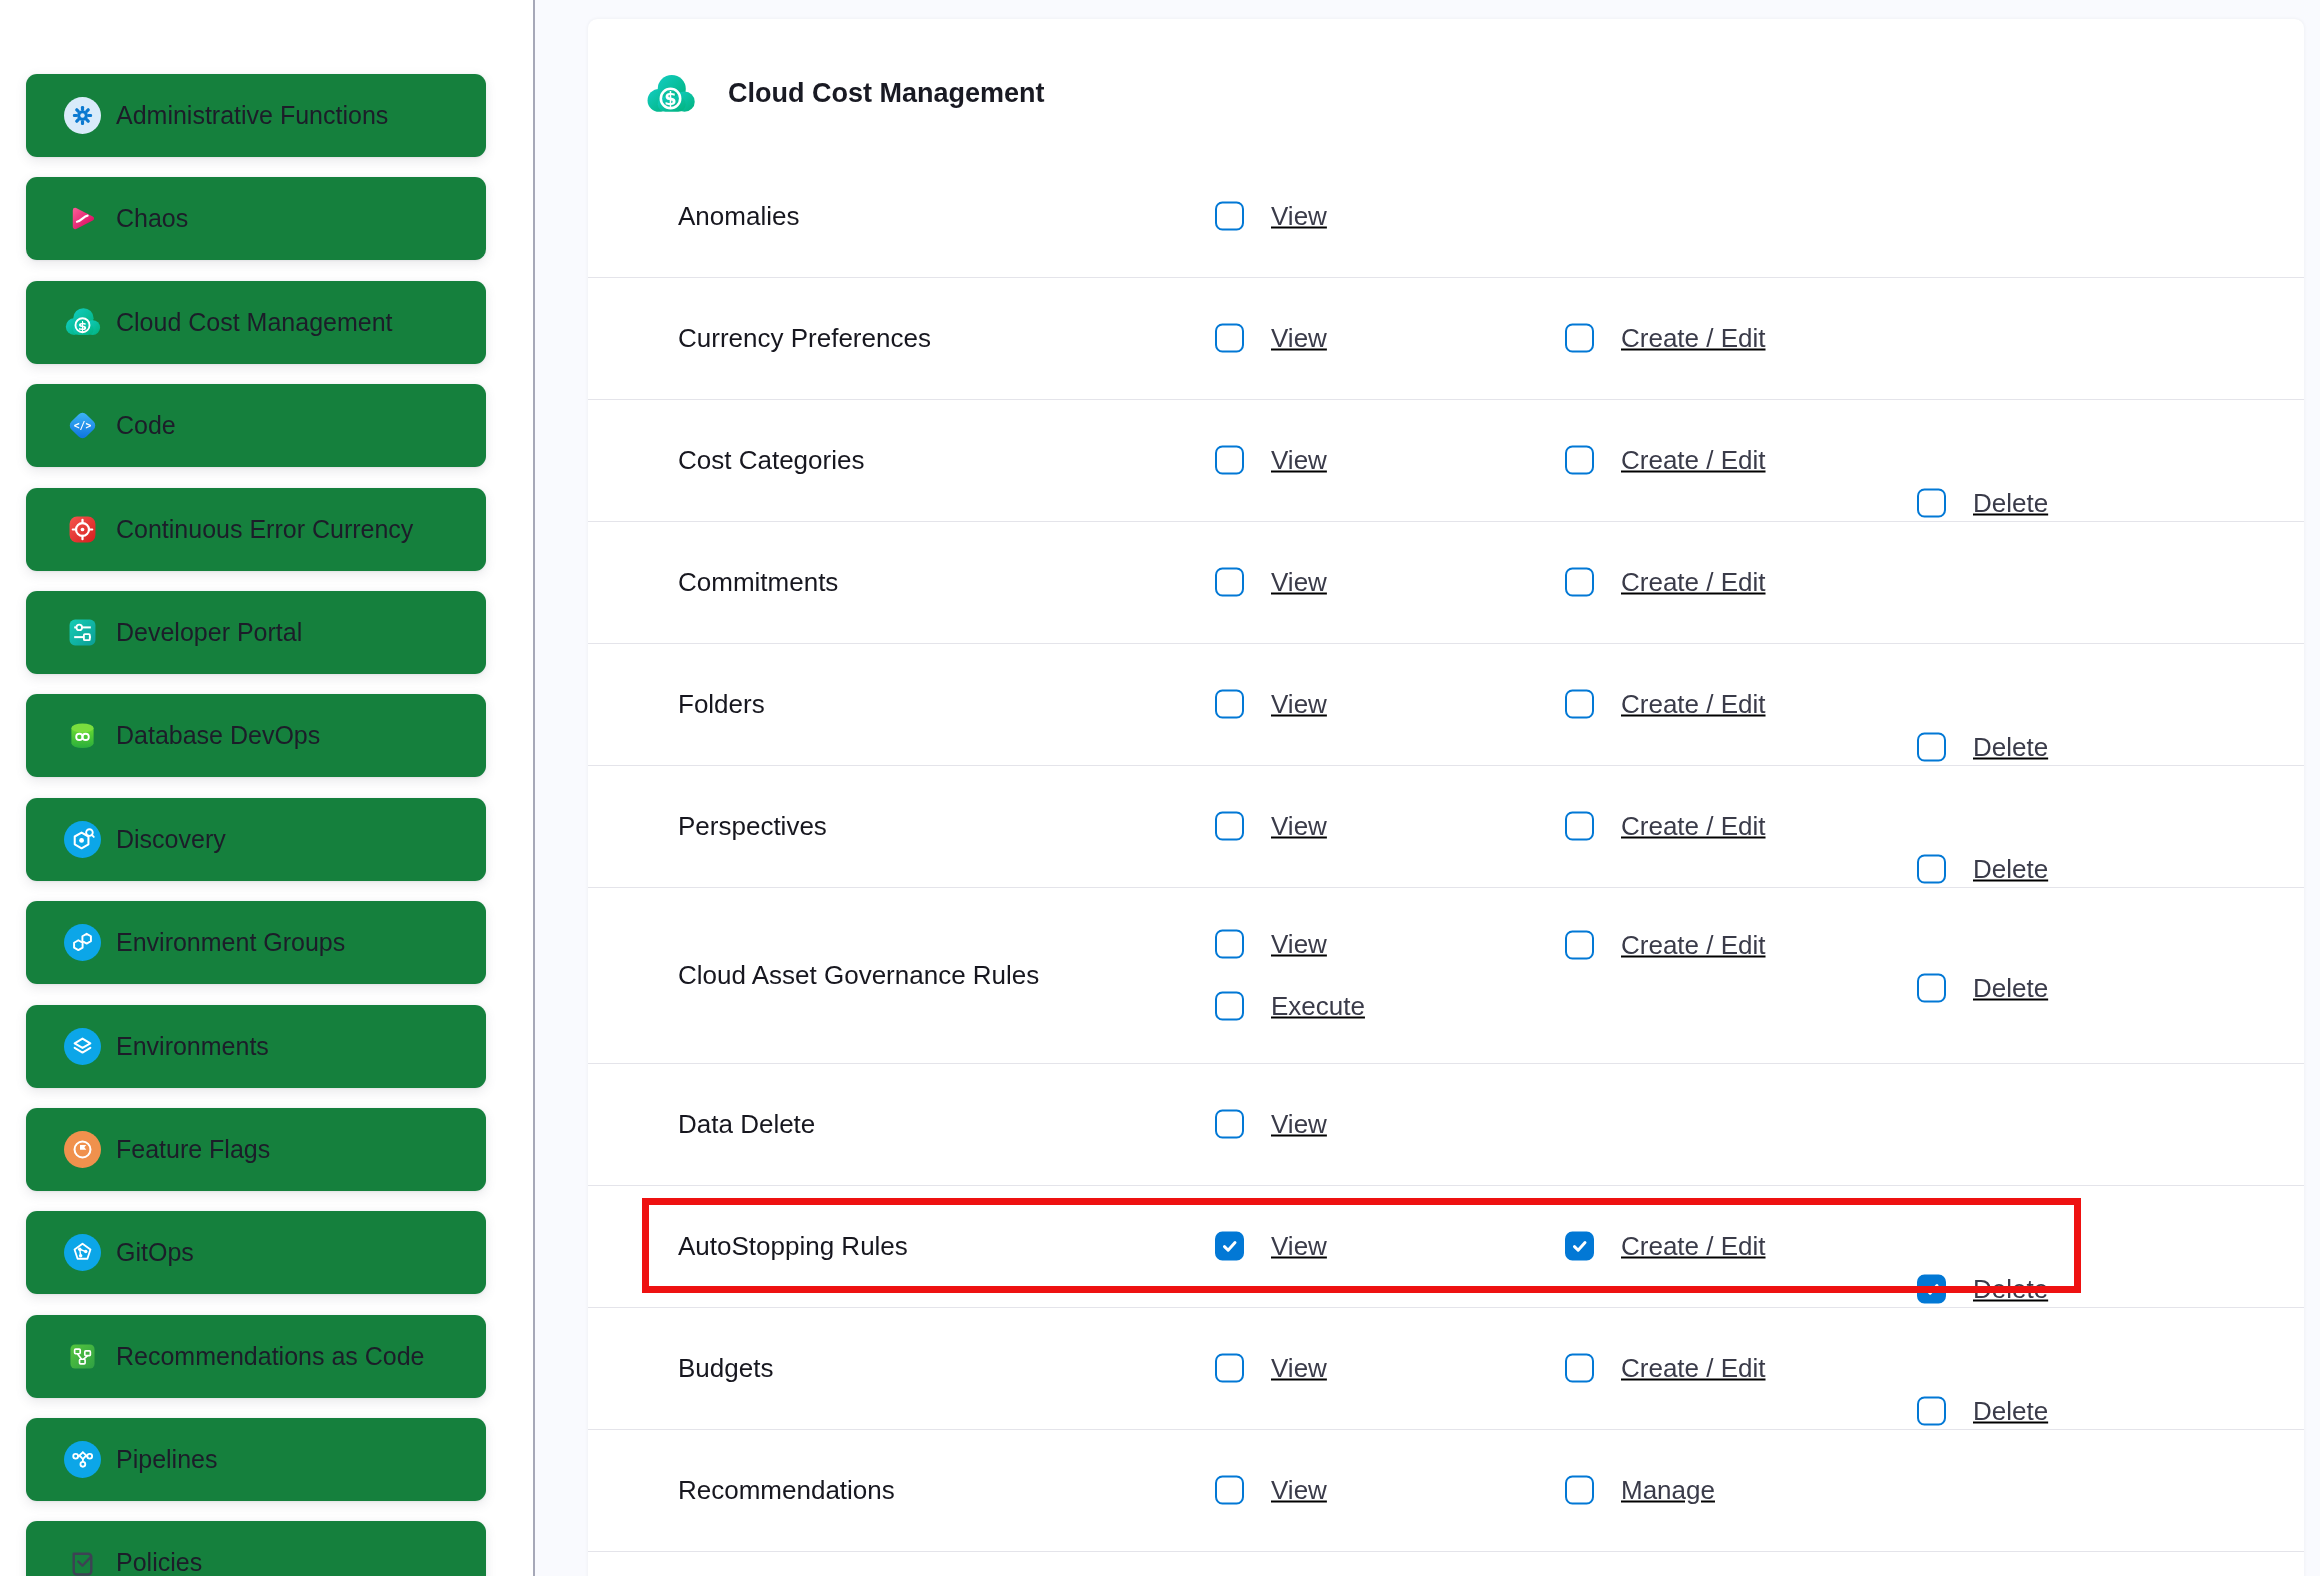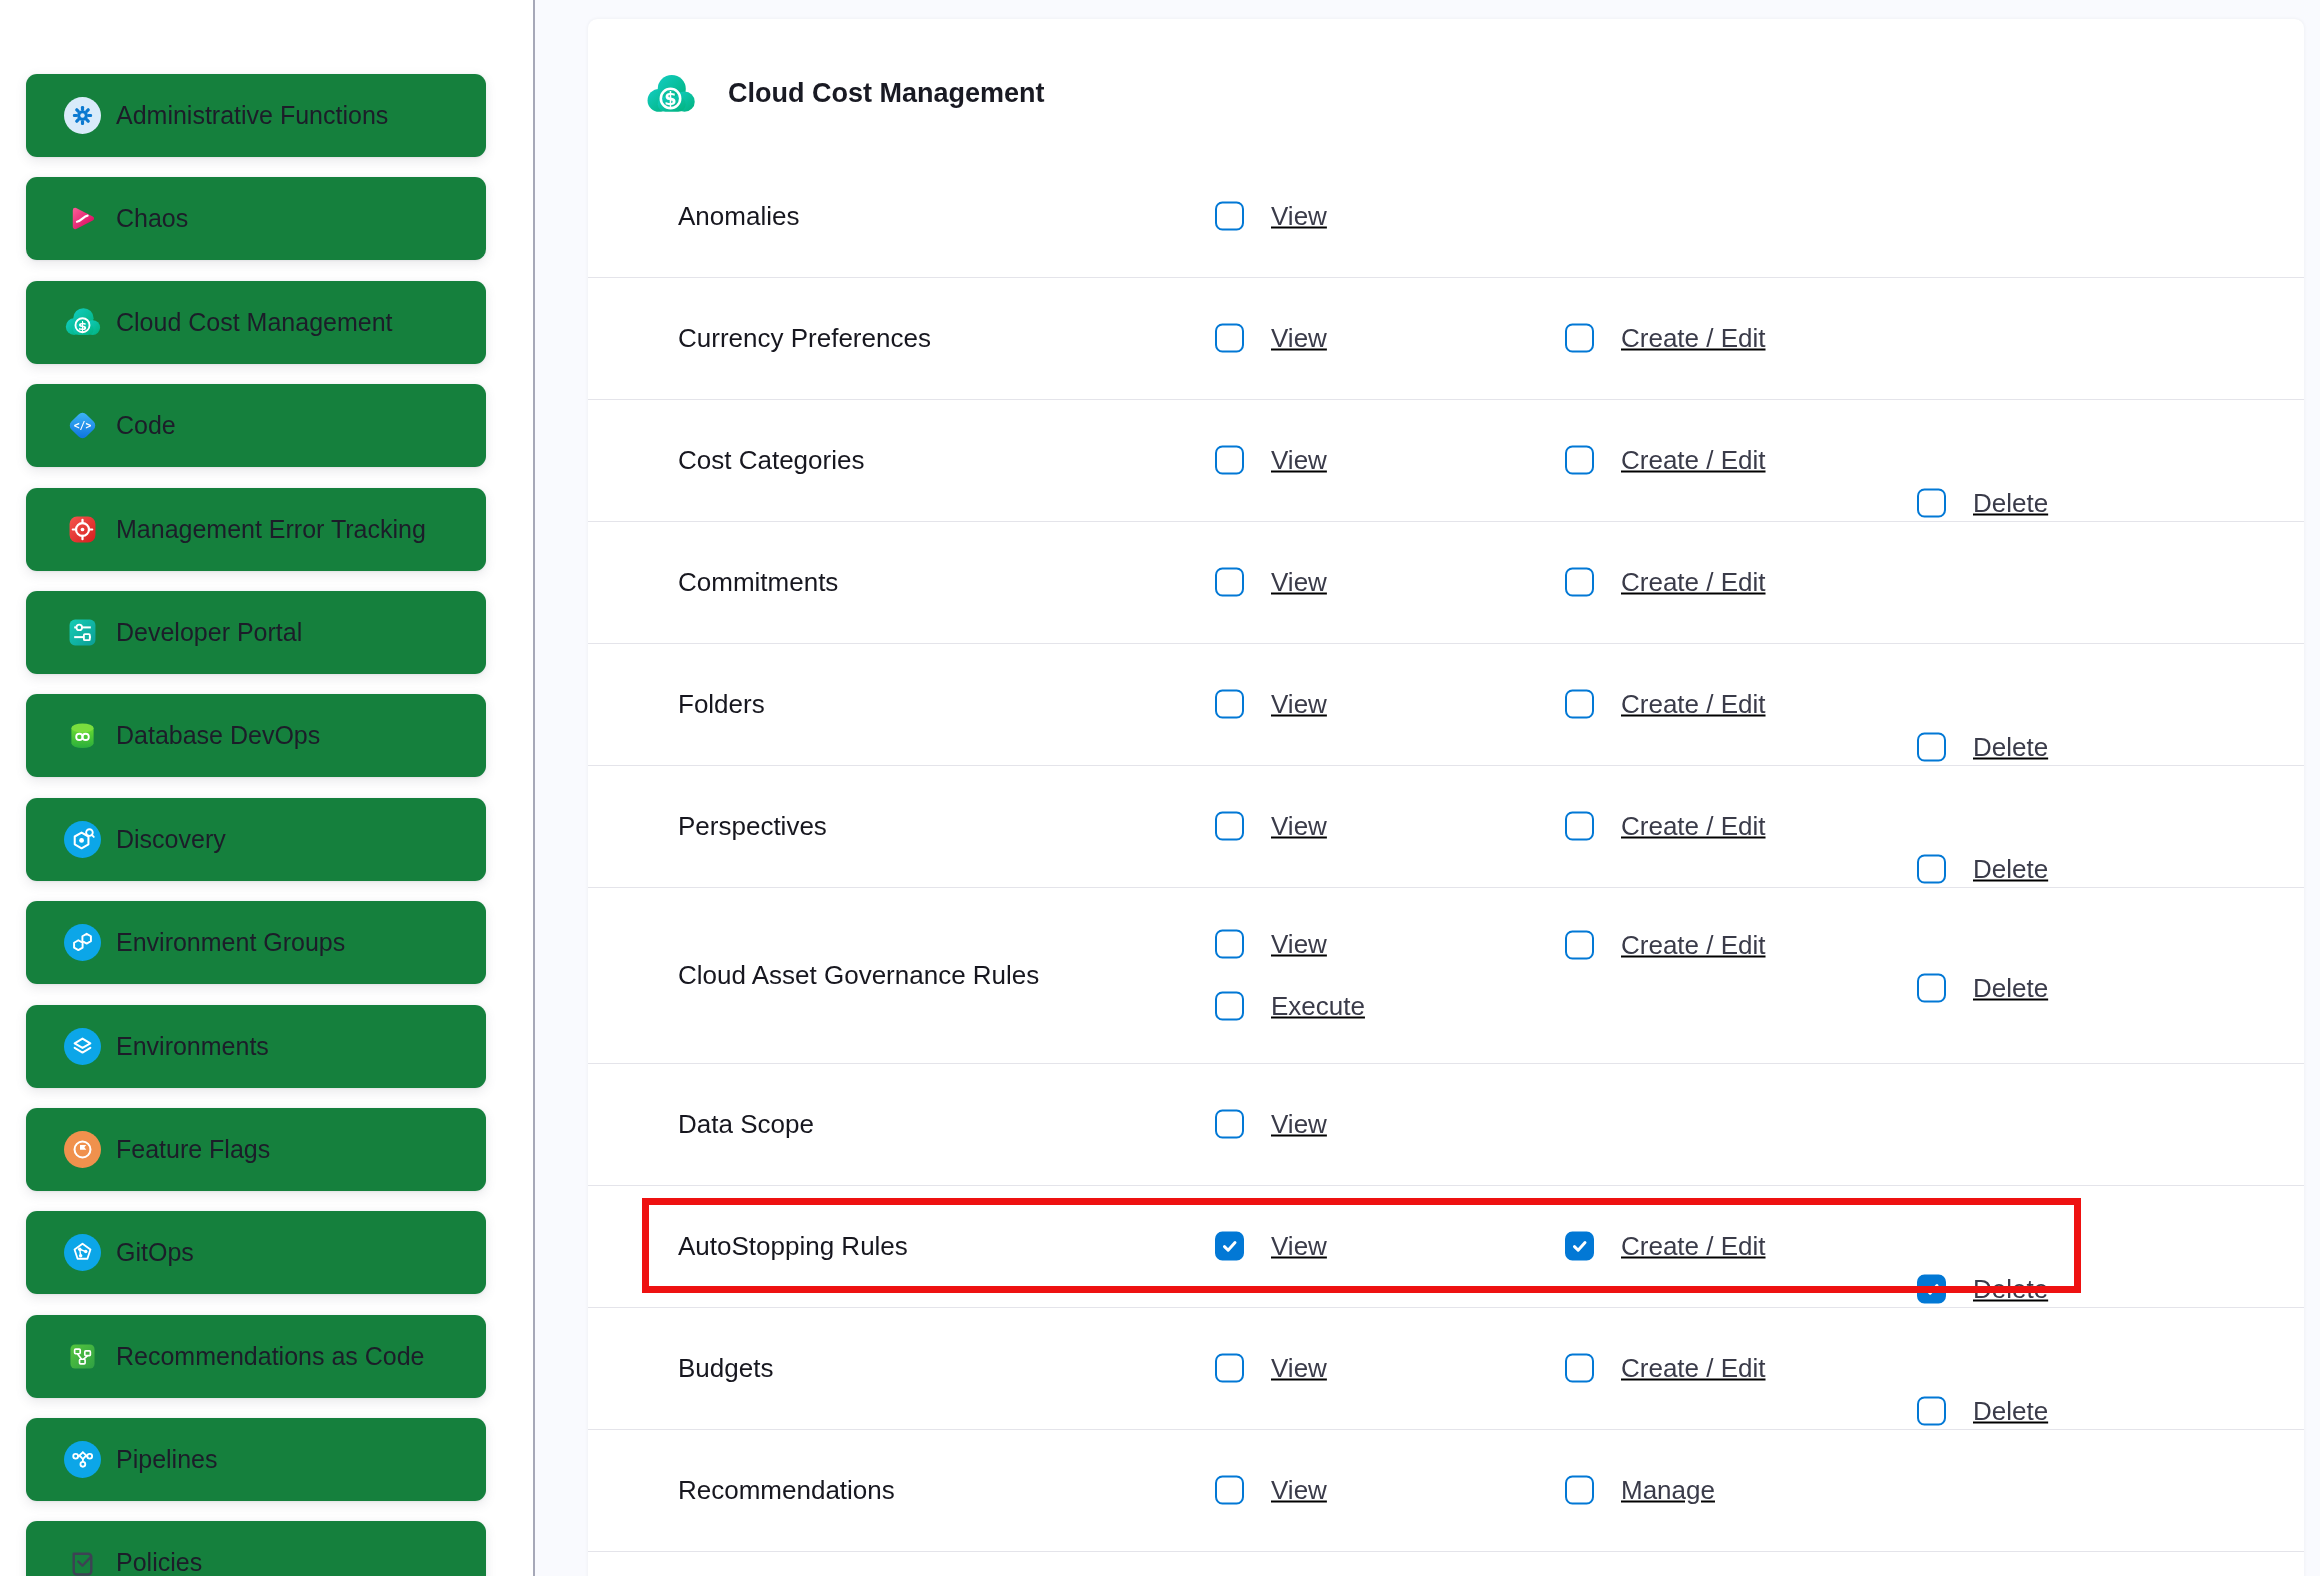--- a/index.html
+++ b/index.html
@@ -135,21 +135,21 @@
               <stop offset="0" stop-color="#f4564e"></stop>
               <stop offset="1" stop-color="#d61e1e"></stop>
             </linearGradient>
           </defs>
           <rect x="6" y="6" width="28" height="28" rx="8" fill="url(#gRed)"></rect>
           <circle cx="20" cy="20" r="7" stroke="#fff" stroke-width="2.4" fill="none"></circle>
           <circle cx="20" cy="20" r="2" fill="#fff"></circle>
           <path d="M20 9.5 V13 M20 27 V30.5 M9.5 20 H13 M27 20 H30.5" stroke="#fff" stroke-width="2.4" stroke-linecap="round"></path>
         </svg>
       </span>
-    <span class="side-label">Management Error Tracking</span>
+    <span class="side-label">Continuous Error Currency</span>
   </div>
 
   <div class="side-card">
     <span class="side-icon">
         <svg width="37" height="37" viewBox="0 0 40 40">
           <defs>
             <linearGradient id="gTeal2" x1="0" y1="0" x2="1" y2="1">
               <stop offset="0" stop-color="#17cdb6"></stop>
               <stop offset="1" stop-color="#0b9d94"></stop>
             </linearGradient>
@@ -442,21 +442,21 @@
 </div>
     <div class="cell c3">
   <div class="perm">
     <span class="checkbox" role="checkbox" aria-checked="false"></span>
     <span class="perm-label">Delete</span>
   </div>
 </div>
   </div>
 
   <div class="perm-row">
-    <span class="row-label">Data Scope</span>
+    <span class="row-label">Data Delete</span>
     <div class="cell c1">
   <div class="perm">
     <span class="checkbox" role="checkbox" aria-checked="false"></span>
     <span class="perm-label">View</span>
   </div>
 </div>
     <div class="cell c2"></div>
     <div class="cell c3"></div>
   </div>
 

